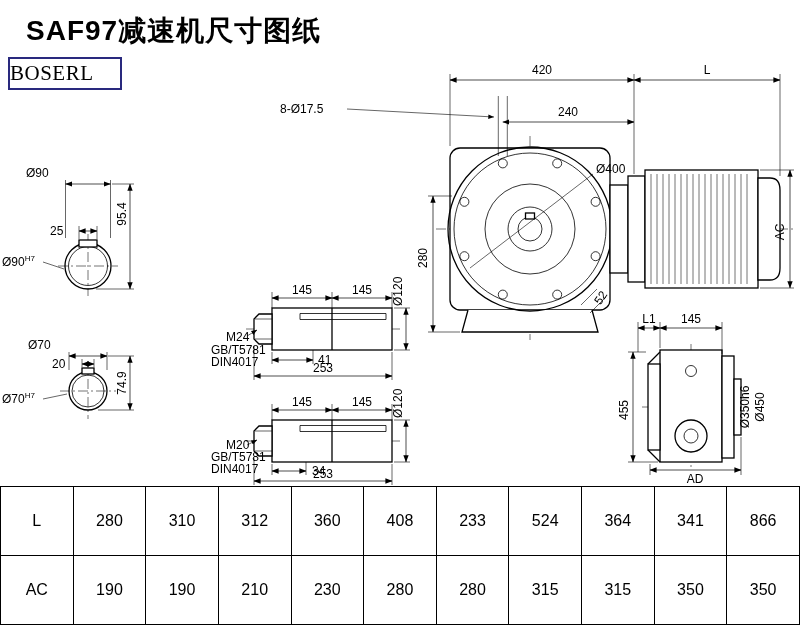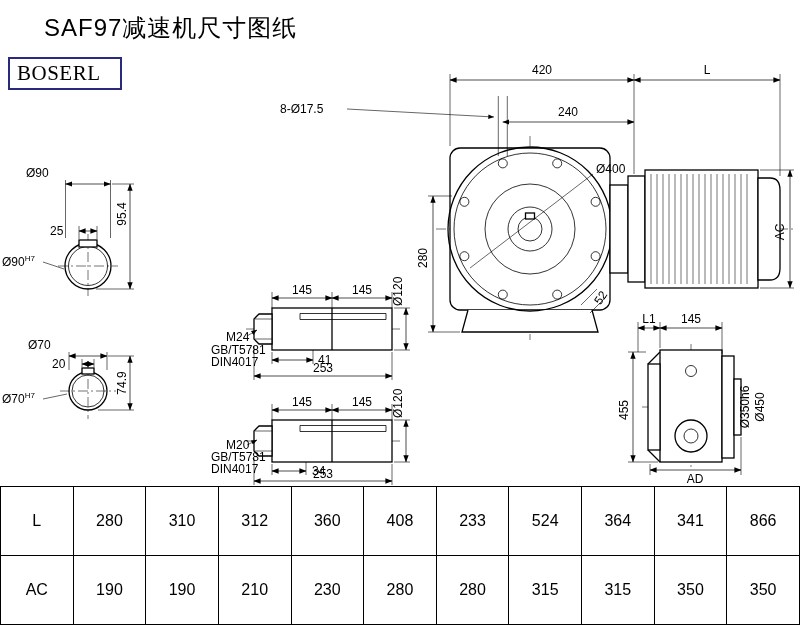--- a/index.html
+++ b/index.html
@@ -1,21 +1,21 @@
 <!DOCTYPE html>
 <html><head>
 <meta charset="utf-8">
 <style>
   *{margin:0;padding:0;box-sizing:border-box}
   html,body{width:800px;height:625px;background:#fff;overflow:hidden;
     font-family:"Liberation Sans","DejaVu Sans",sans-serif;color:#000}
   .sheet{position:absolute;inset:0;width:800px;height:625px;background:#fff}
-  .title{position:absolute;left:44px;top:12px;font-size:24px;font-weight:normal;letter-spacing:1px;white-space:nowrap}
+  .title{position:absolute;left:26px;top:12px;font-size:28px;font-weight:bold;letter-spacing:1px;white-space:nowrap}
   .logo{position:absolute;left:8px;top:57px;width:114px;height:33px;border:2px solid #29297e;
-    display:flex;align-items:center;padding-left:7px;background:#fff}
+    display:flex;align-items:center;background:#fff}
   .logo span{font-family:"Liberation Serif","DejaVu Serif",serif;font-size:21px;letter-spacing:.5px}
   svg.draw{position:absolute;left:0;top:0}
   svg.draw text{font-family:"Liberation Sans","DejaVu Sans",sans-serif;font-size:12px;fill:#000}
   .obj{stroke:#000;stroke-width:1.3;fill:none}
   .objf{stroke:#000;stroke-width:1.3;fill:#fff}
   .thin{stroke:#000;stroke-width:.8;fill:none}
   .ext{stroke:#000;stroke-width:.6;fill:none}
   .fin{stroke:#000;stroke-width:.55}
   .cl{stroke:#000;stroke-width:.55;fill:none;stroke-dasharray:10 3 2 3}
   .dim{stroke:#000;stroke-width:.7;fill:none;marker-start:url(#arw);marker-end:url(#arw)}

